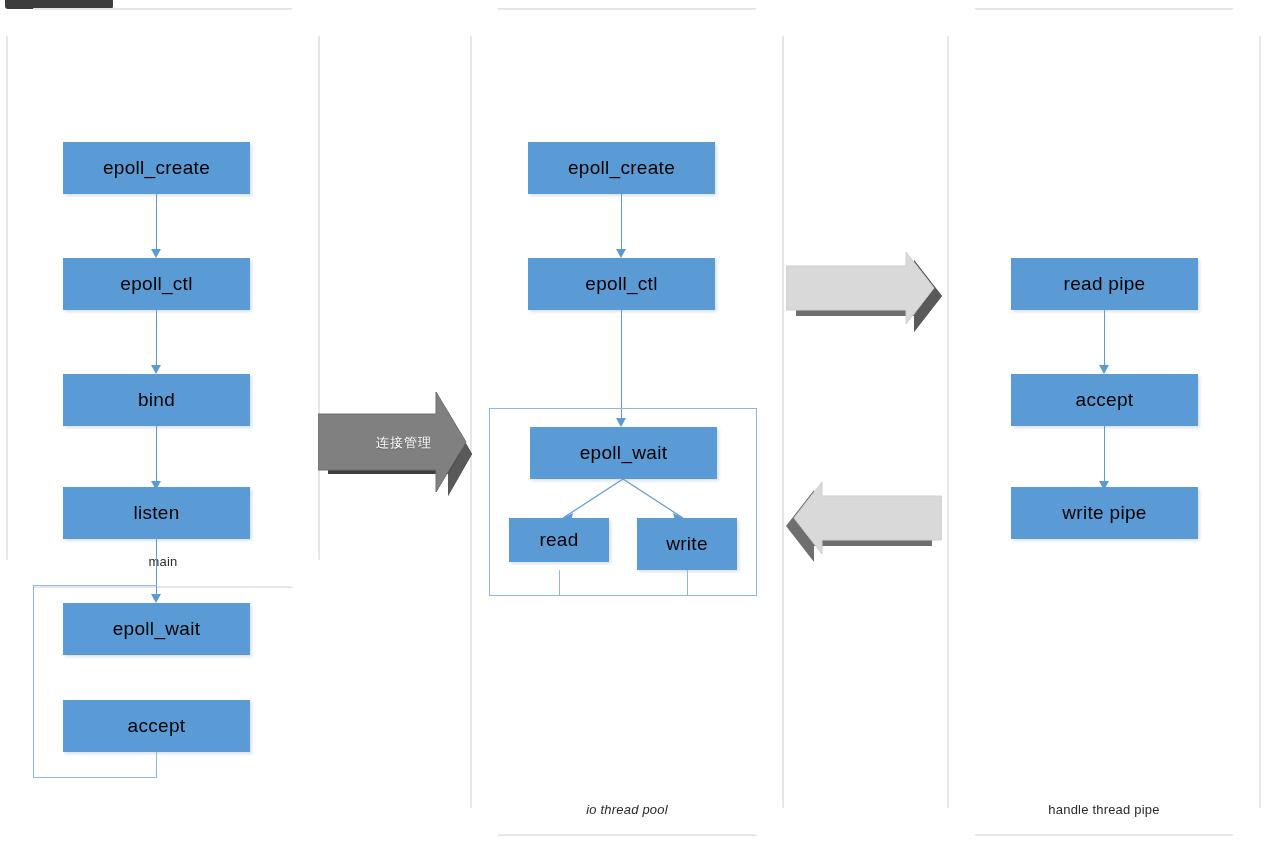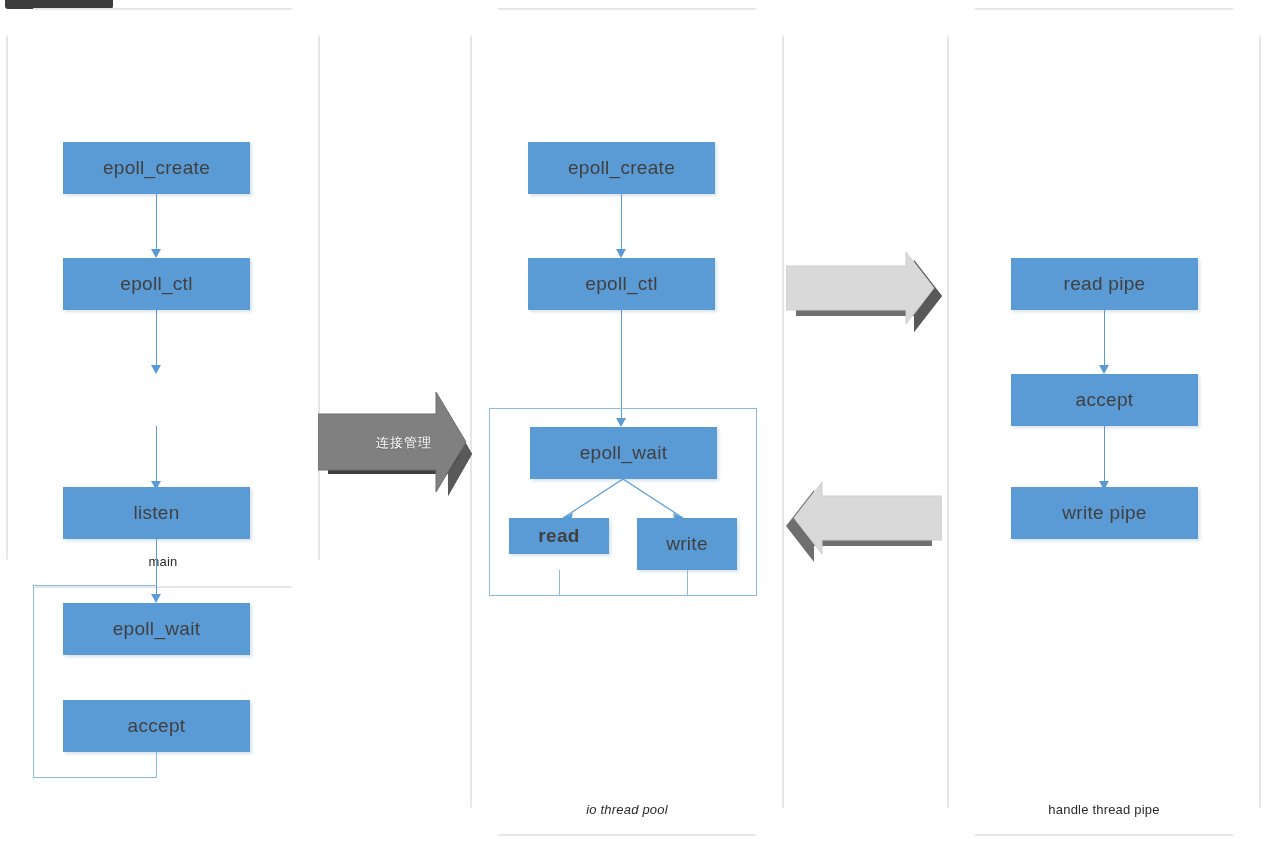--- a/index.html
+++ b/index.html
@@ -54,21 +54,21 @@
     text-align: center;
     font-size: 13px;
     color: #2a2a2a;
     letter-spacing: .2px;
   }
 
   
   .node {
     position: absolute;
     background: #5b9bd5;
-    color: #404040;
+    color: #000000;
     display: flex;
     align-items: center;
     justify-content: center;
     font-size: 19px;
     letter-spacing: .3px;
     box-shadow: 2px 2px 3px rgba(120,150,180,.28);
   }
 
   
   .vline {
@@ -124,20 +124,21 @@
   </div>
 
   <div class="node" style="left:63px; top:142px; width:187px; height:52px;">epoll_create</div>
   <div class="vline" style="left:156px; top:194px; height:55px;"></div>
   <div class="arrowhead-down" style="left:151px; top:249px;"></div>
 
   <div class="node" style="left:63px; top:258px; width:187px; height:52px;">epoll_ctl</div>
   <div class="vline" style="left:156px; top:310px; height:55px;"></div>
   <div class="arrowhead-down" style="left:151px; top:365px;"></div>
 
+  <div class="node" style="left:63px; top:374px; width:187px; height:52px;">bind</div>
   <div class="vline" style="left:156px; top:426px; height:55px;"></div>
   <div class="arrowhead-down" style="left:151px; top:481px;"></div>
 
   <div class="node" style="left:63px; top:487px; width:187px; height:52px;">listen</div>
   <div class="vline" style="left:156px; top:539px; height:55px;"></div>
   <div class="arrowhead-down" style="left:151px; top:594px;"></div>
 
   <div class="node" style="left:63px; top:603px; width:187px; height:52px;">epoll_wait</div>
 
   <div class="node" style="left:63px; top:700px; width:187px; height:52px;">accept</div>
@@ -164,21 +165,21 @@
 
   <div class="node" style="left:530px; top:427px; width:187px; height:52px;">epoll_wait</div>
 
   <svg class="diag" style="left:489px; top:408px; width:268px; height:188px;" viewBox="0 0 268 188">
     <line x1="134" y1="71" x2="74" y2="110" stroke="#5b9bd5" stroke-width="1.2"></line>
     <polygon points="74,110 84,105 81,116" fill="#5b9bd5"></polygon>
     <line x1="134" y1="71" x2="194" y2="110" stroke="#5b9bd5" stroke-width="1.2"></line>
     <polygon points="194,110 184,105 187,116" fill="#5b9bd5"></polygon>
   </svg>
 
-  <div class="node" style="left:509px; top:518px; width:100px; height:36px;font-weight:bold;">read</div>
+  <div class="node" style="left:509px; top:518px; width:100px; height:44px;">read</div>
   <div class="node" style="left:637px; top:518px; width:100px; height:52px;">write</div>
 
   <div class="loopline" style="left:559px; top:570px; width:1px; height:26px;"></div>
   <div class="loopline" style="left:687px; top:570px; width:1px; height:26px;"></div>
 
   <div class="lane" style="left:947px; top:8px; width:314px; height:828px;">
     <div class="lane-inner"></div>
     <div class="lane-label">handle thread pipe</div>
   </div>
 

